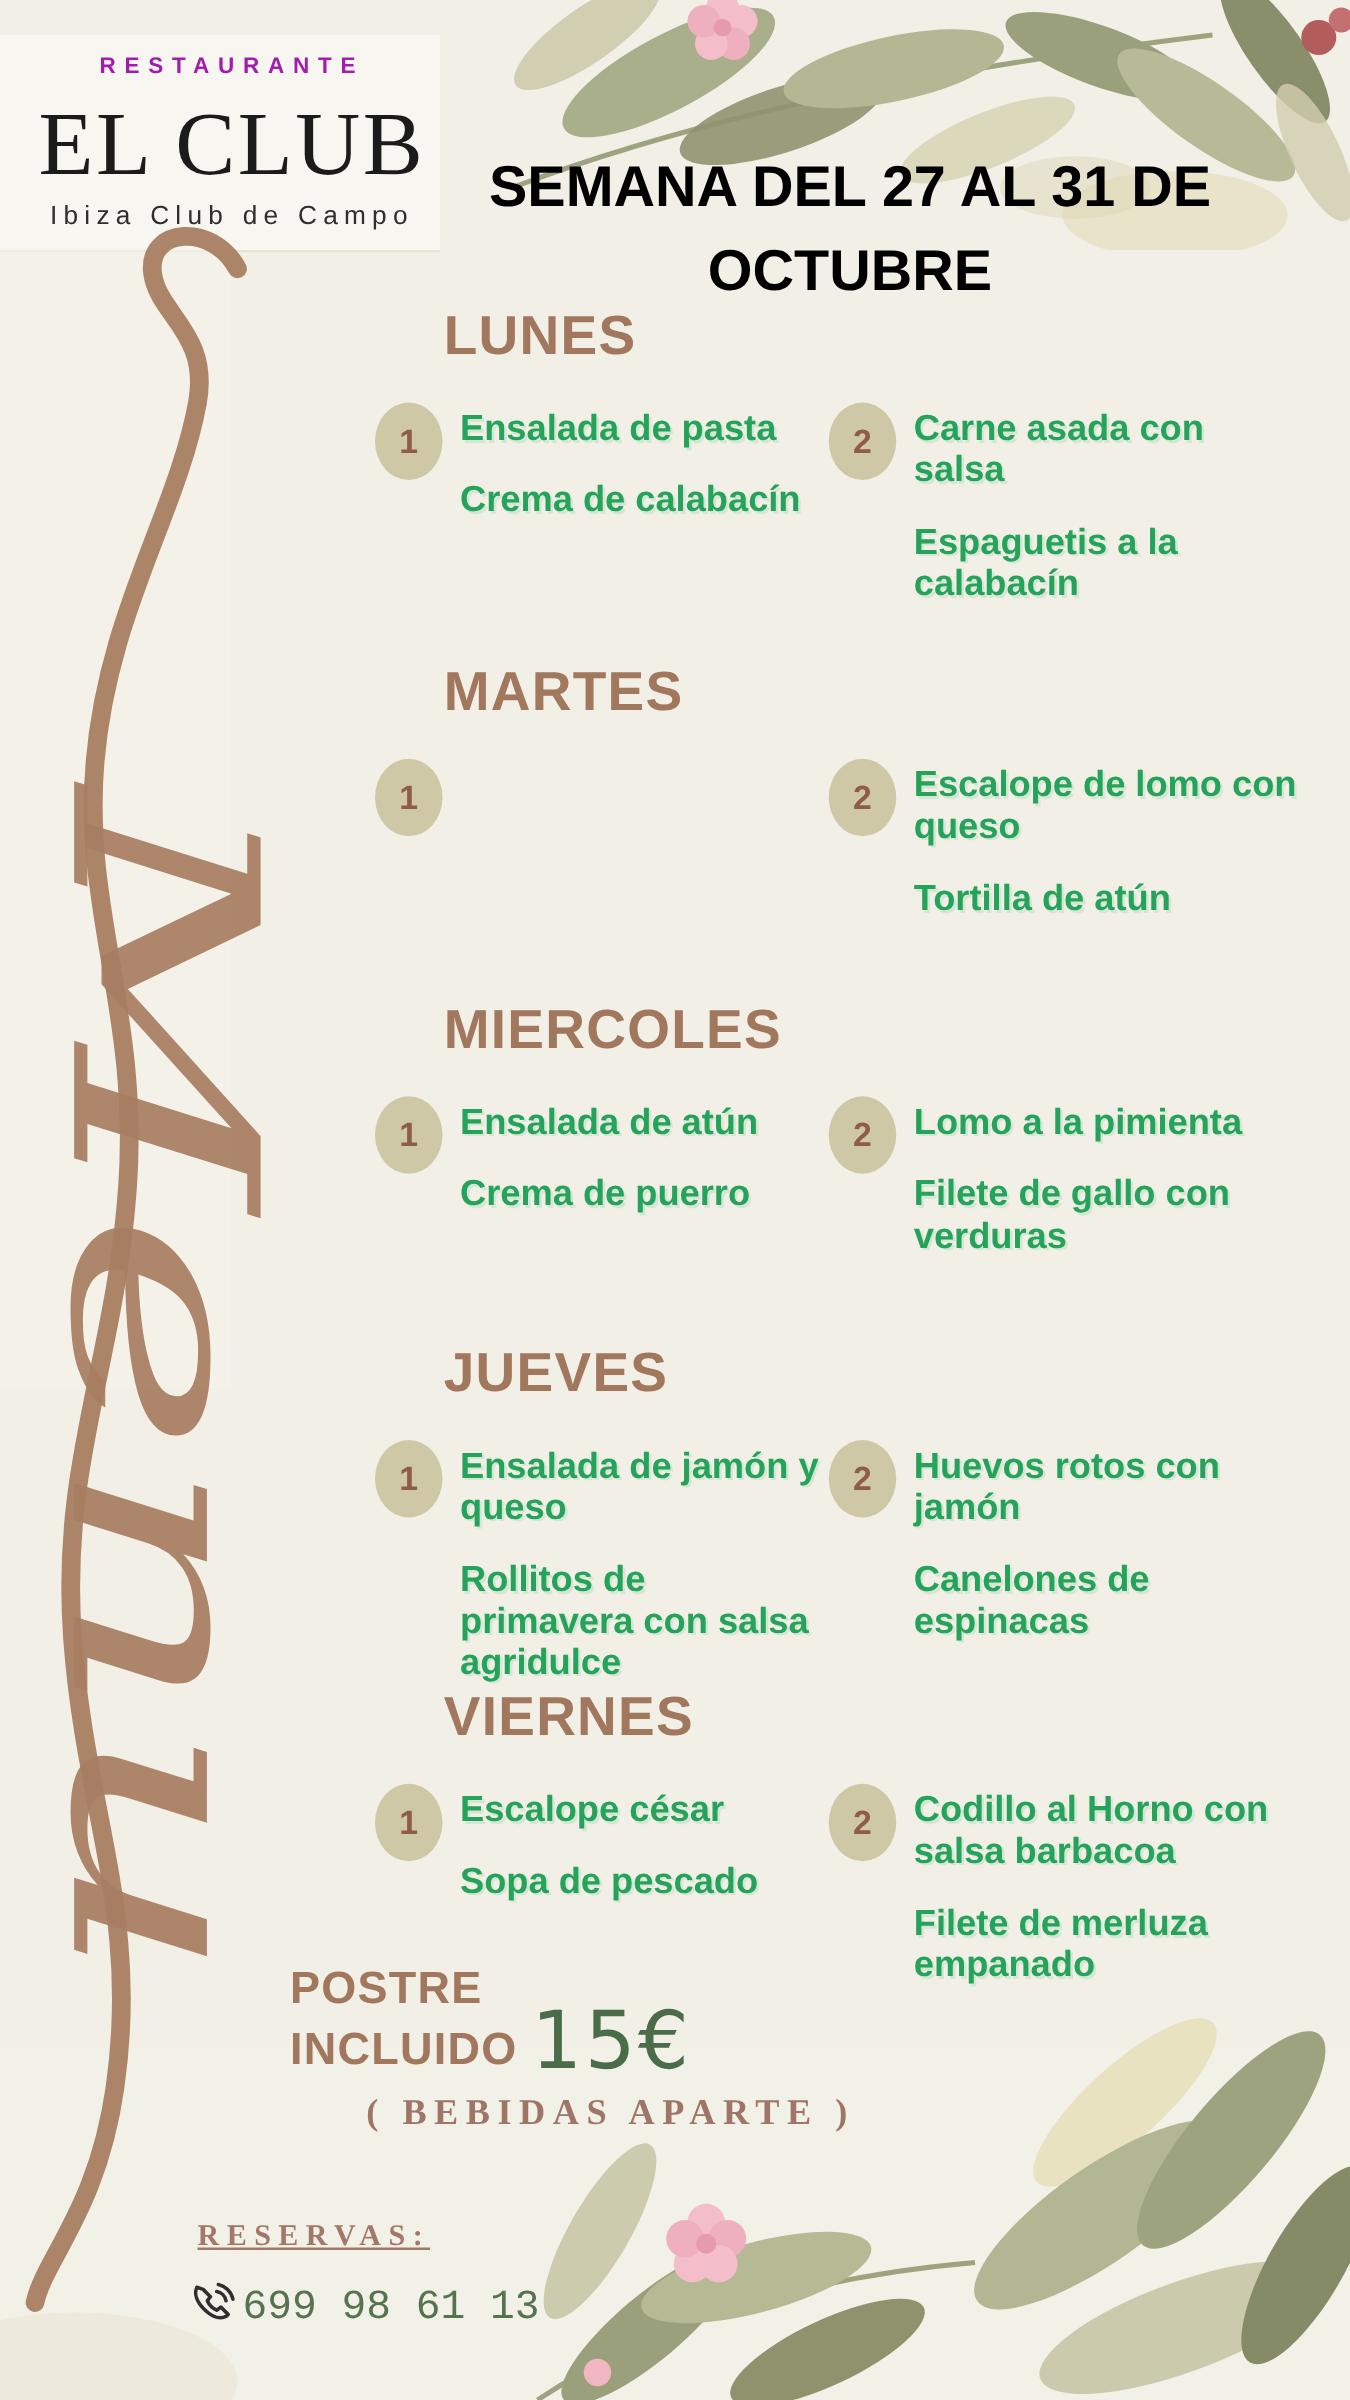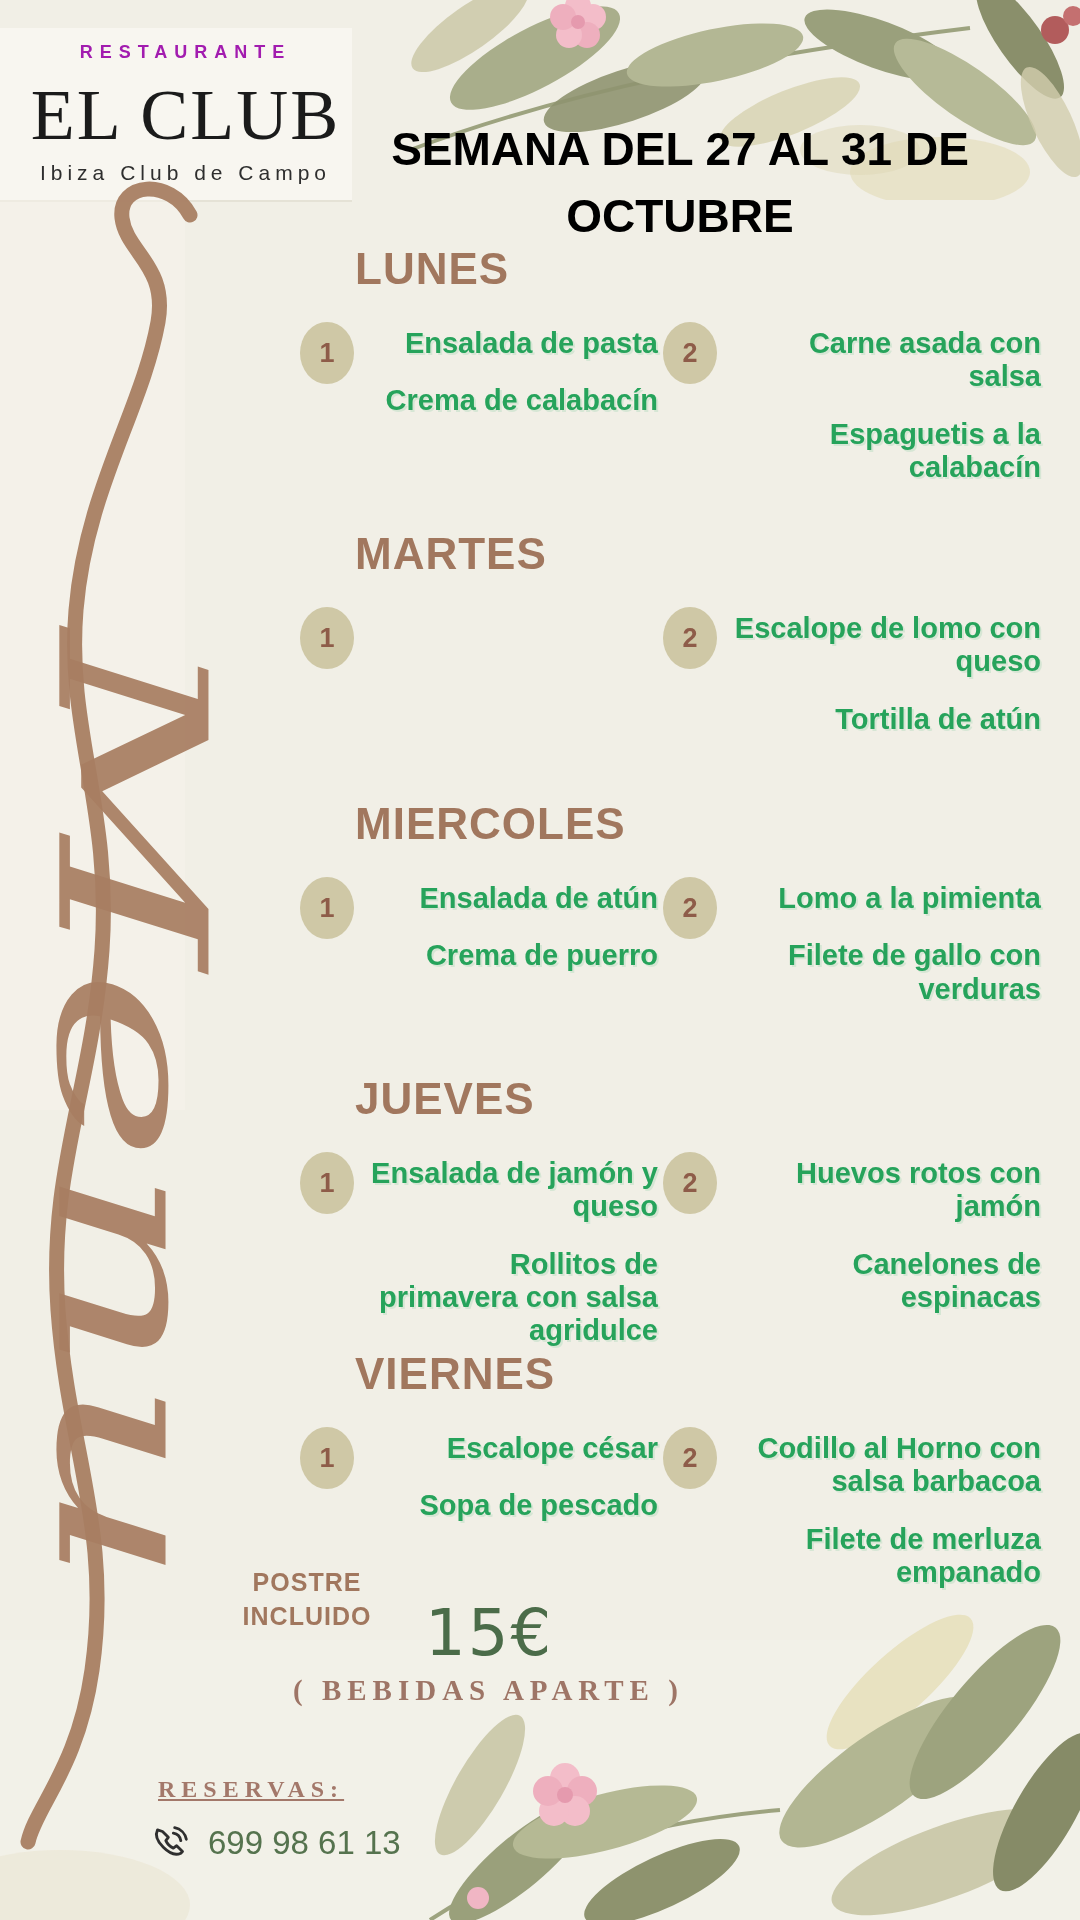--- a/index.html
+++ b/index.html
@@ -34,38 +34,38 @@
 
   
   .day{position:absolute;left:300px;width:740px;}
   .day-name{margin:0 0 0 55px;font-size:44px;font-weight:700;color:#a1775e;letter-spacing:1px;line-height:50px;}
   .courses{display:flex;align-items:flex-start;margin-top:28px;}
   .course{display:flex;gap:14px;}
   .course.first{width:363px;flex:0 0 363px;}
   .badge{flex:0 0 auto;width:54px;height:62px;border-radius:50%;background:#cfc8a6;
     display:flex;align-items:center;justify-content:center;
     color:#8e5c49;font-weight:700;font-size:27px;}
-  .dishes{padding-top:5px;text-align:right;}
+  .dishes{padding-top:5px;}
   .dish{margin:0 0 24px;font-size:29px;font-weight:700;color:#26a35b;line-height:1.15;
     text-shadow:2px 2px 0 rgba(120,200,150,.22);}
   .course.first .dish{width:290px;}
   .course.second .dish{width:310px;}
 
   
   .postre{position:absolute;left:232px;top:1566px;width:150px;text-align:center;
-    color:#a1775e;font-weight:700;font-size:25px;line-height:1.35;letter-spacing:1px;}
+    color:#a1775e;font-weight:700;font-size:36px;line-height:1.35;letter-spacing:1px;}
   .postre span{display:block;}
   .price{position:absolute;left:425px;top:1596px;font-family:"DejaVu Sans",sans-serif;
     font-size:64px;color:#4b6c49;letter-spacing:2px;}
   .bebidas{position:absolute;left:293px;top:1674px;font-family:"Liberation Serif",serif;
     font-weight:700;font-size:29px;letter-spacing:6px;color:#9e7566;}
   .reservas{position:absolute;left:158px;top:1776px;font-family:"Liberation Serif",serif;
     font-weight:700;font-size:24px;letter-spacing:6px;color:#a3786a;text-decoration:underline;}
-  .phone-row{position:absolute;left:150px;top:1824px;display:flex;align-items:flex-start;gap:18px;
-    color:#55734e;font-family:Liberation Sans, sans-serif;font-size:33px;}
+  .phone-row{position:absolute;left:150px;top:1824px;display:flex;align-items:flex-end;gap:4px;
+    color:#55734e;font-family:Liberation Mono, monospace;font-size:33px;}
   .phone-icon{width:40px;height:40px;}
 </style>
 </head>
 <body>
 
 <div class="page">
 
   <div class="logo-panel"></div>
   <div class="left-strip"></div>
   <div class="bottom-band"></div>

